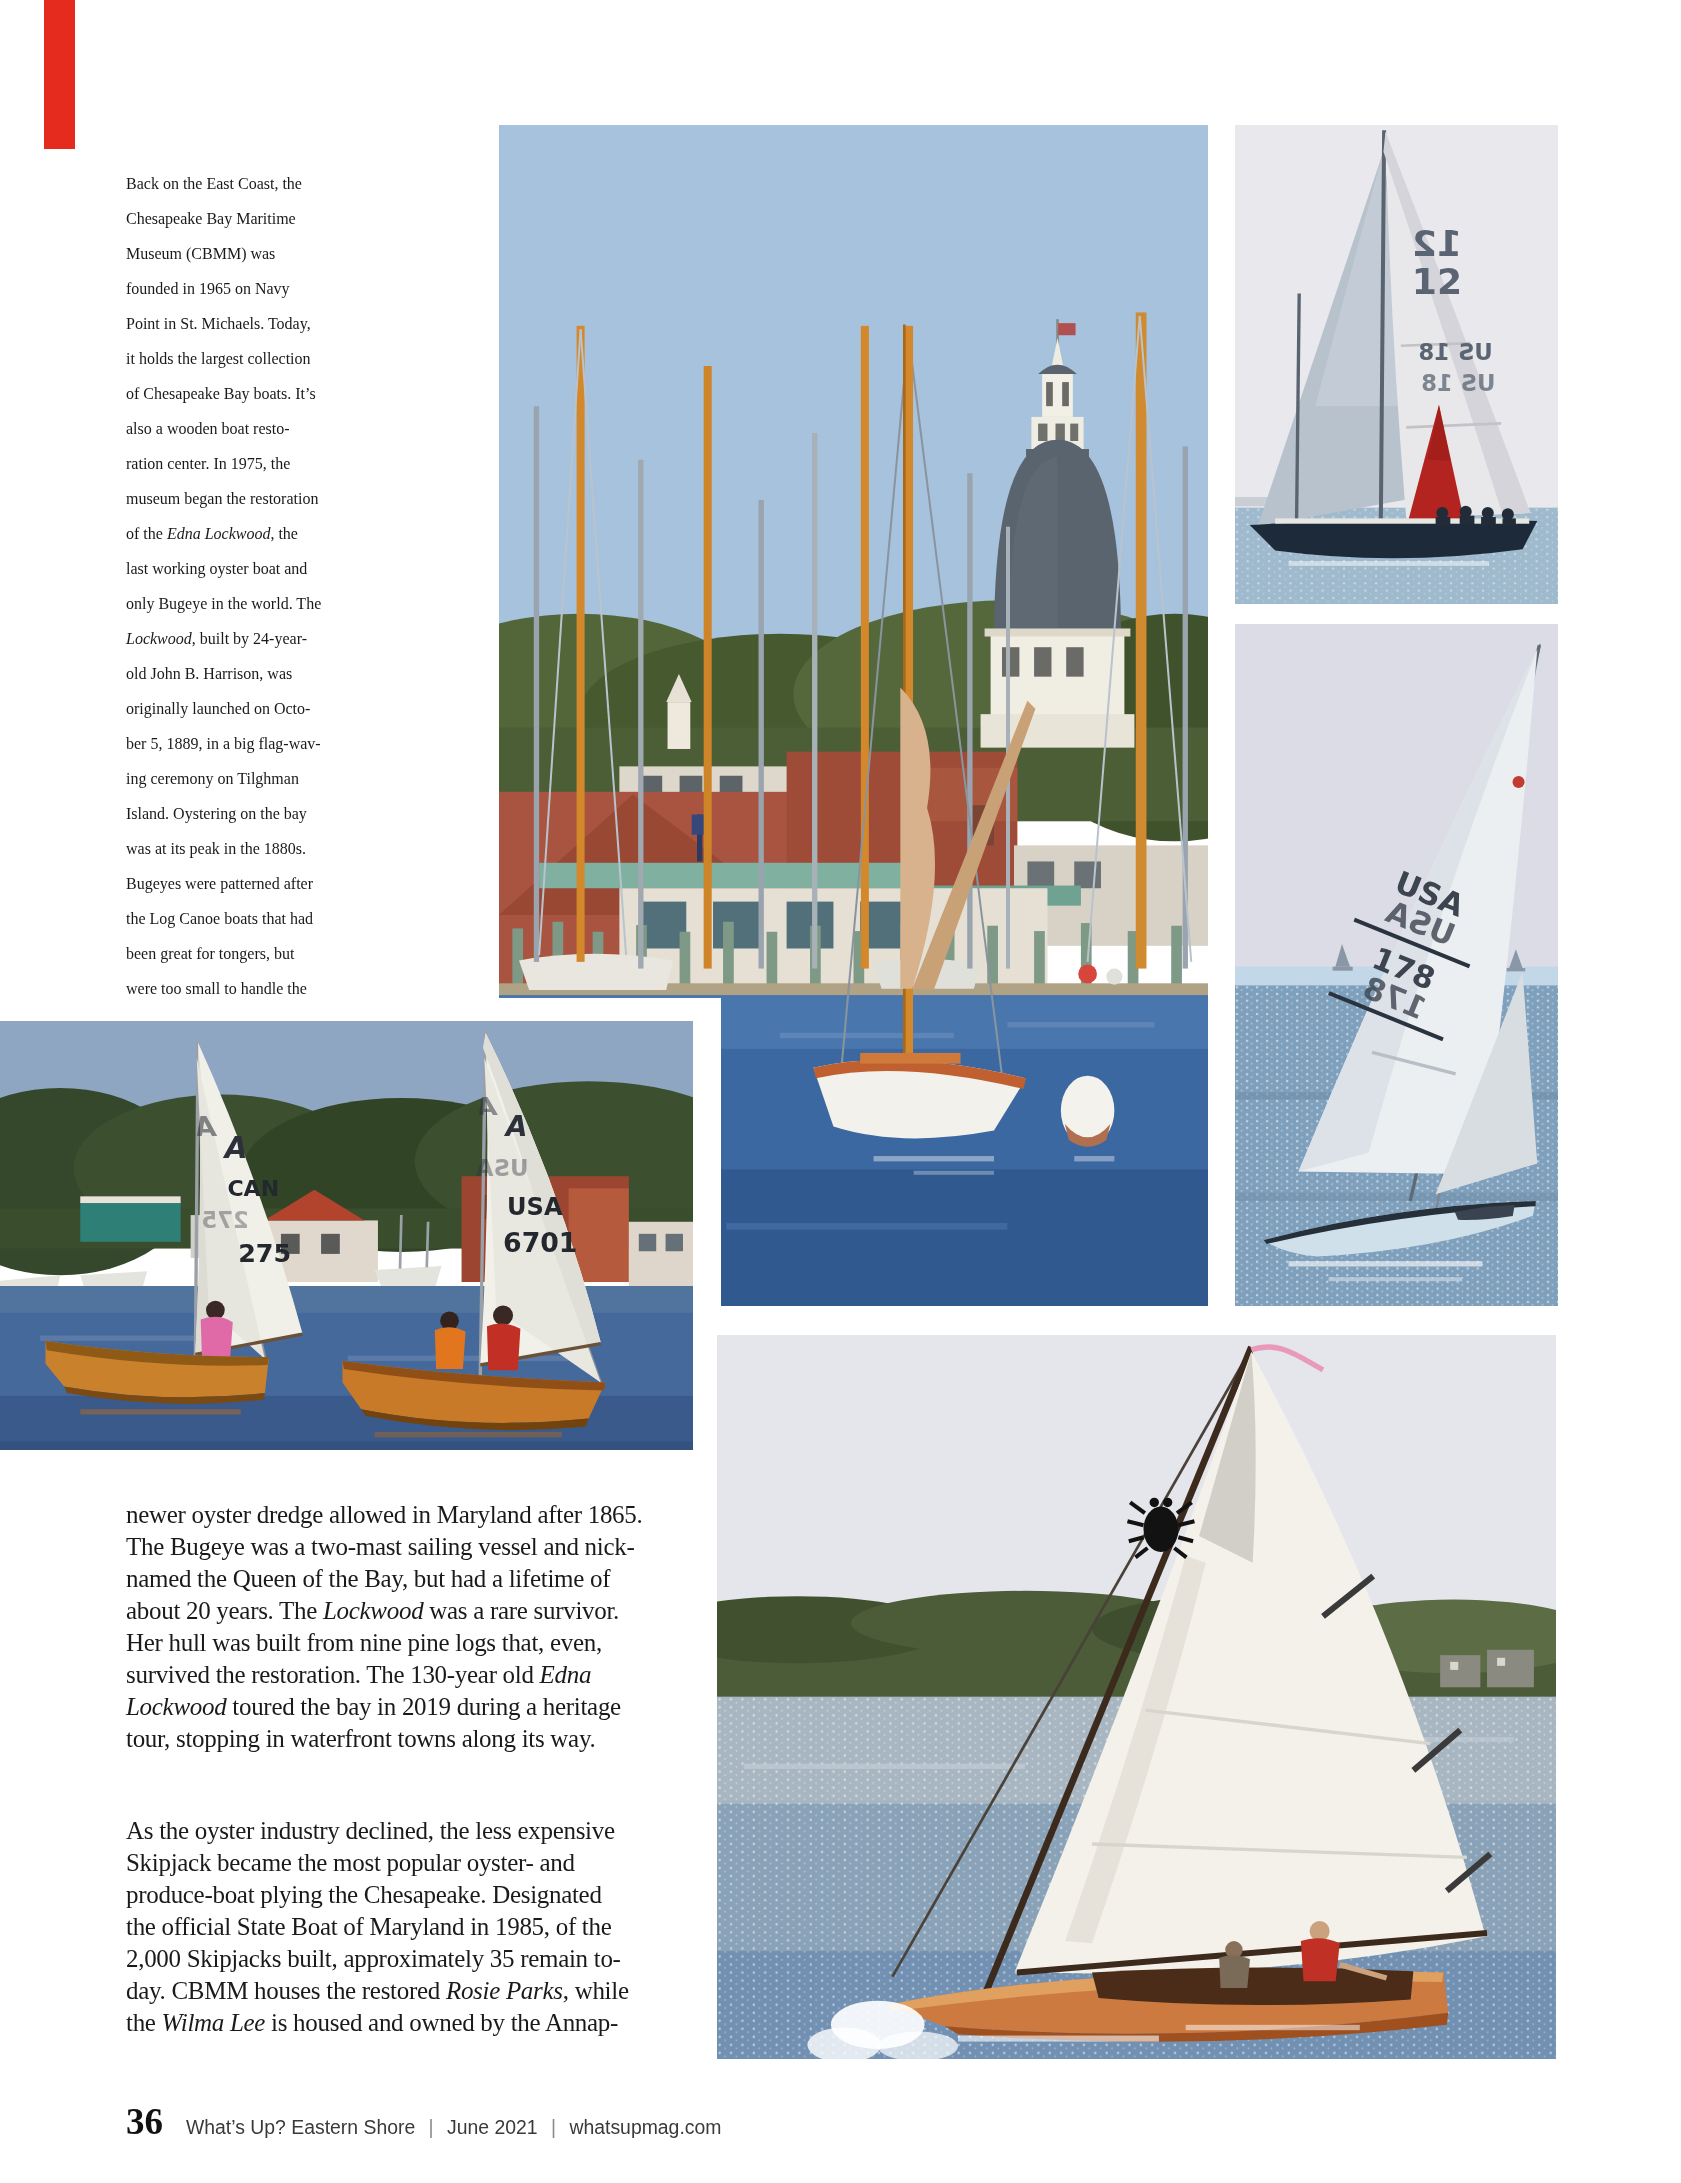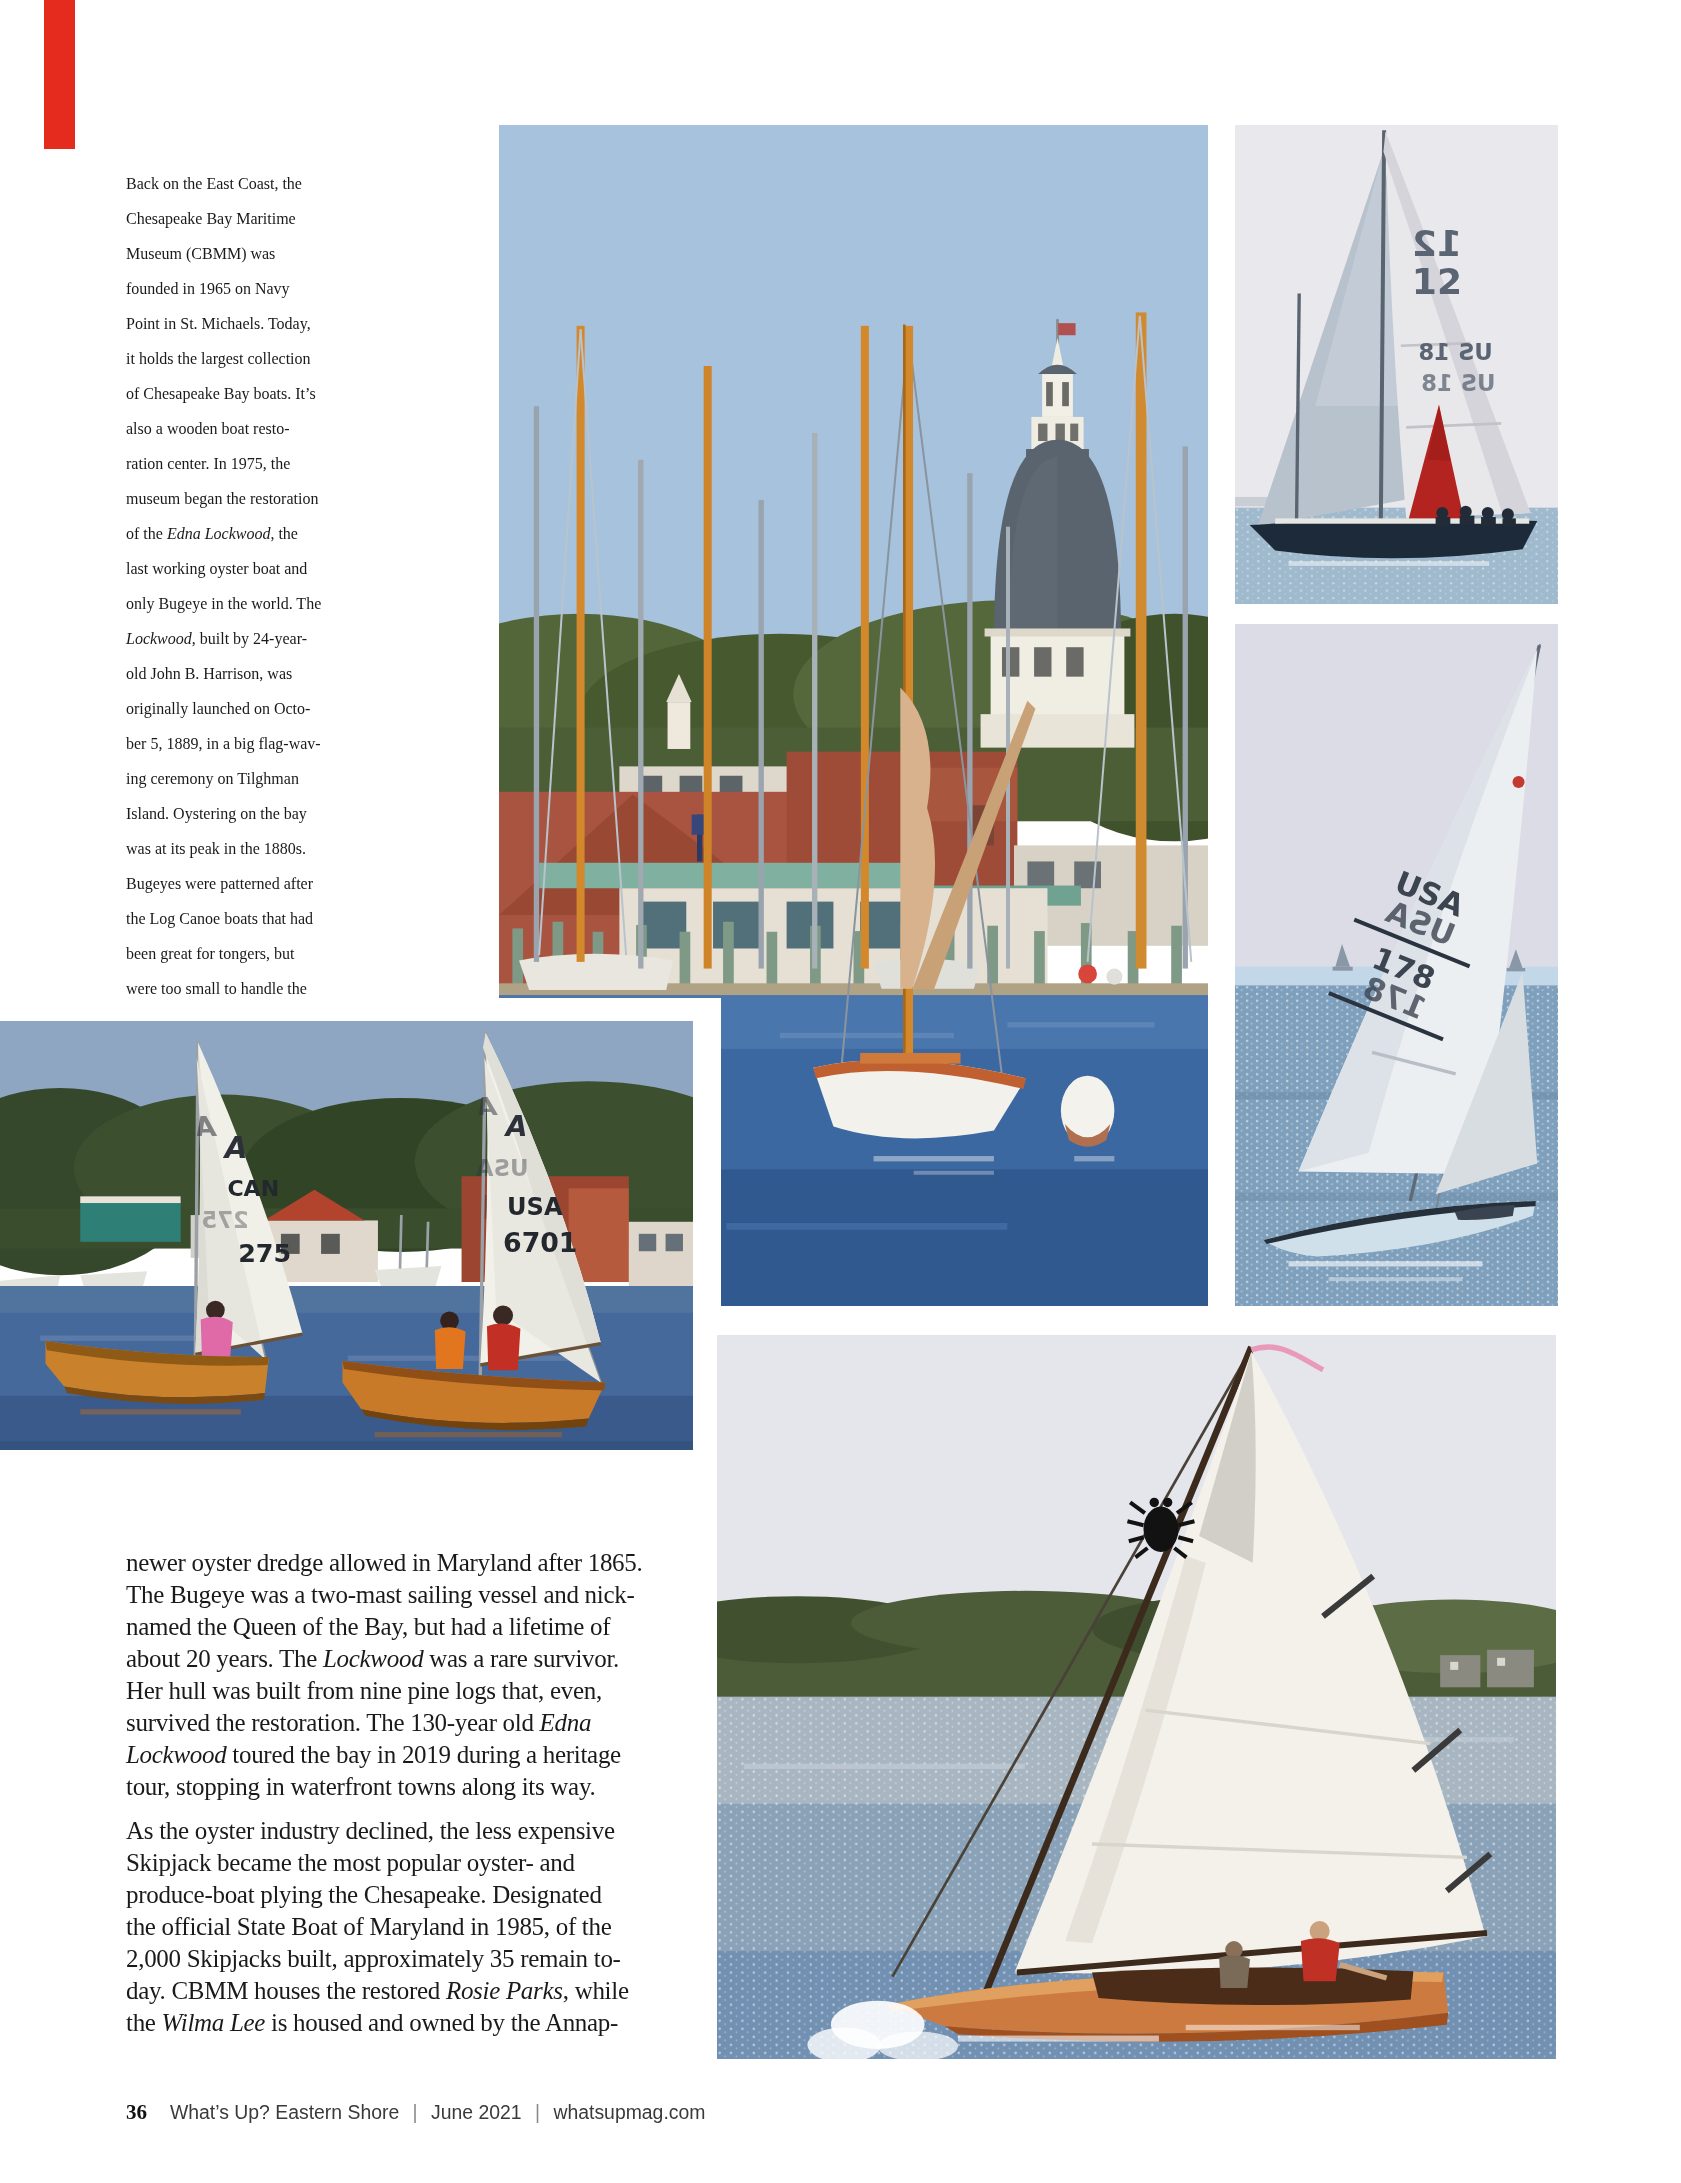--- a/index.html
+++ b/index.html
@@ -4,29 +4,29 @@
 <style>
   html,body{margin:0;padding:0;background:#ffffff;}
   #page{position:relative;width:1681px;height:2183px;background:#ffffff;overflow:hidden;
         font-family:"Liberation Serif", serif;color:#1a1a1a;}
   .abs{position:absolute;}
   .photo{position:absolute;overflow:hidden;}
   .photo svg{display:block;width:100%;height:100%;}
   
   .col1{left:126px;top:166px;width:335px;font-size:16px;line-height:35px;}
   .para{left:126px;width:589px;font-size:25px;line-height:32px;letter-spacing:-0.3px;}
-  .para2{top:1499px;margin-top:48px;}
+  .para2{top:1499px;}
   .para3{top:1815px;}
   .tline{white-space:nowrap;}
   .tline em{text-align:right;}
   
   .redbar{left:44px;top:0px;width:31px;height:149px;background:#e52b1e;}
   
   .footer{left:126px;top:2100px;width:937px;height:40px;display:flex;align-items:baseline;}
-  .footer .pagenum{font-family:"Liberation Serif",serif;font-weight:bold;font-size:21px;color:#111;}
+  .footer .pagenum{font-family:"Liberation Serif",serif;font-weight:bold;font-size:37px;color:#111;}
   .footer .ftext{font-family:"Liberation Sans",sans-serif;font-size:19.4px;color:#3a3a3a;margin-left:23px;}
   .footer .fsep{font-family:"Liberation Sans",sans-serif;font-size:19.4px;color:#8a8a8a;margin:0 13.4px;}
   .whitepatch{left:499px;top:998px;width:222px;height:309px;background:#ffffff;z-index:4;}
   .z1{z-index:1}.z3{z-index:5}
   svg text{font-family:"DejaVu Sans",sans-serif;}
 </style>
 </head>
 <body>
 
 <div id="page">

